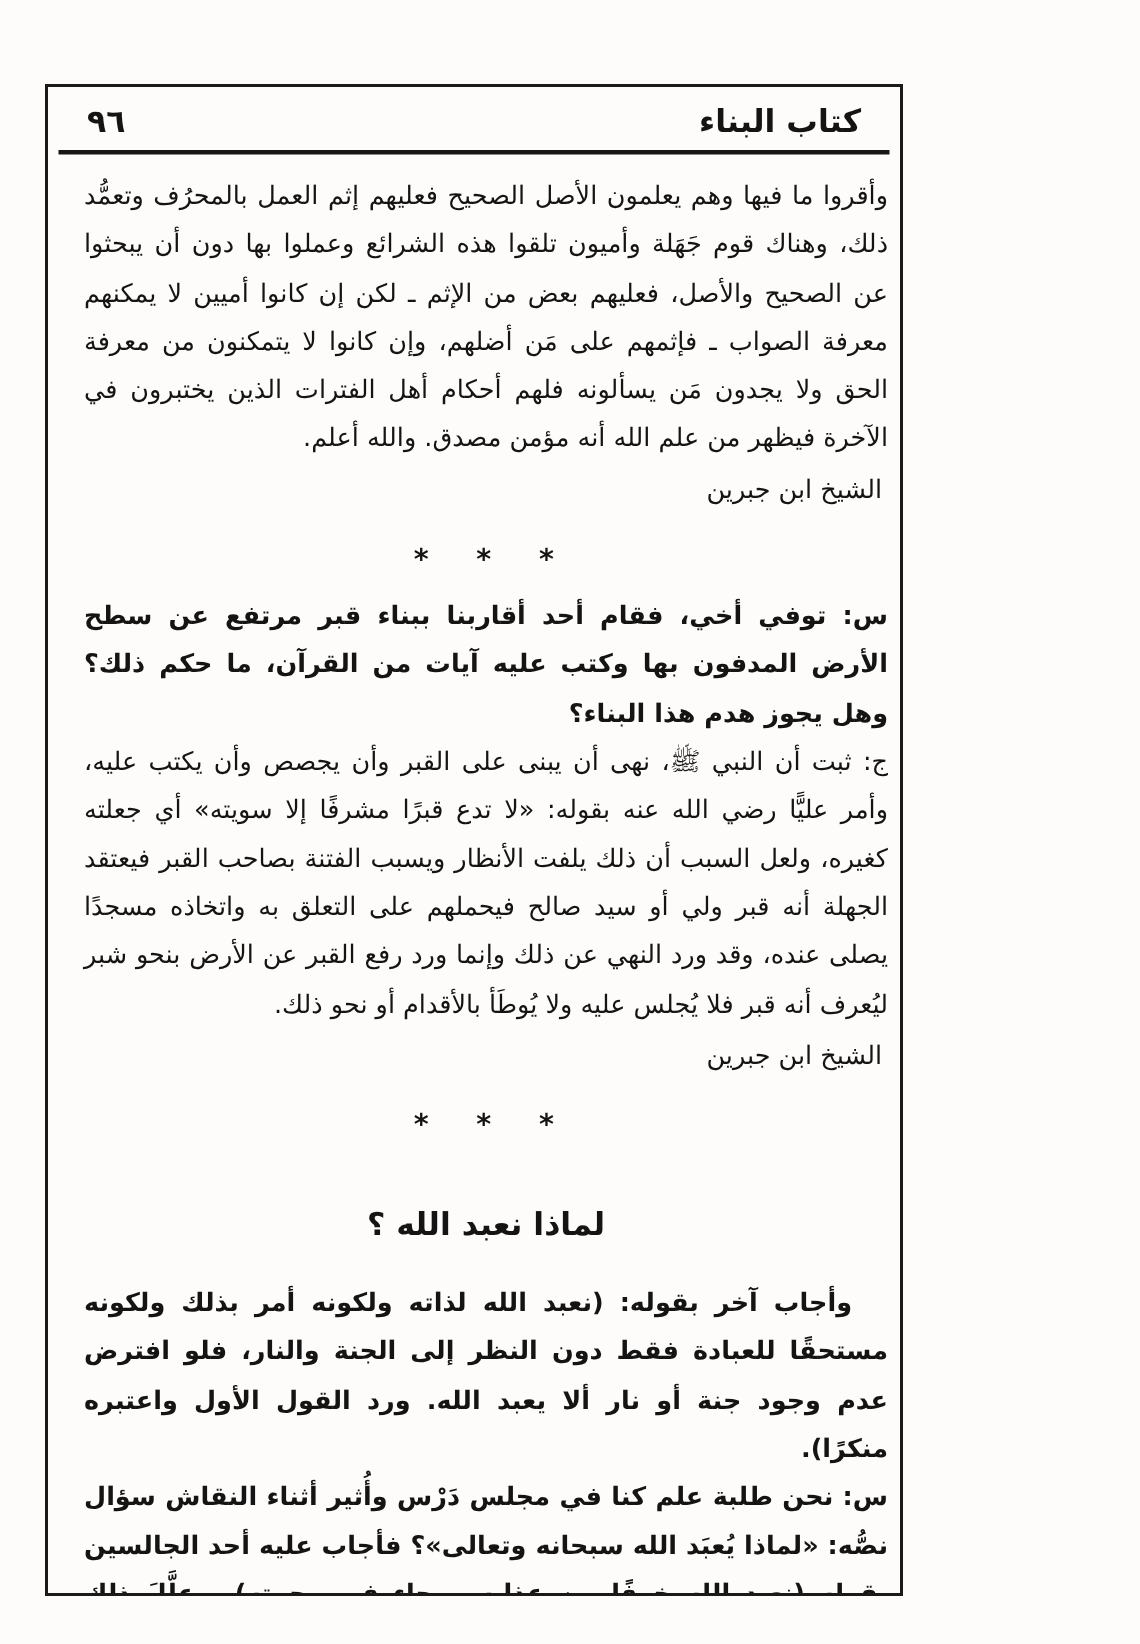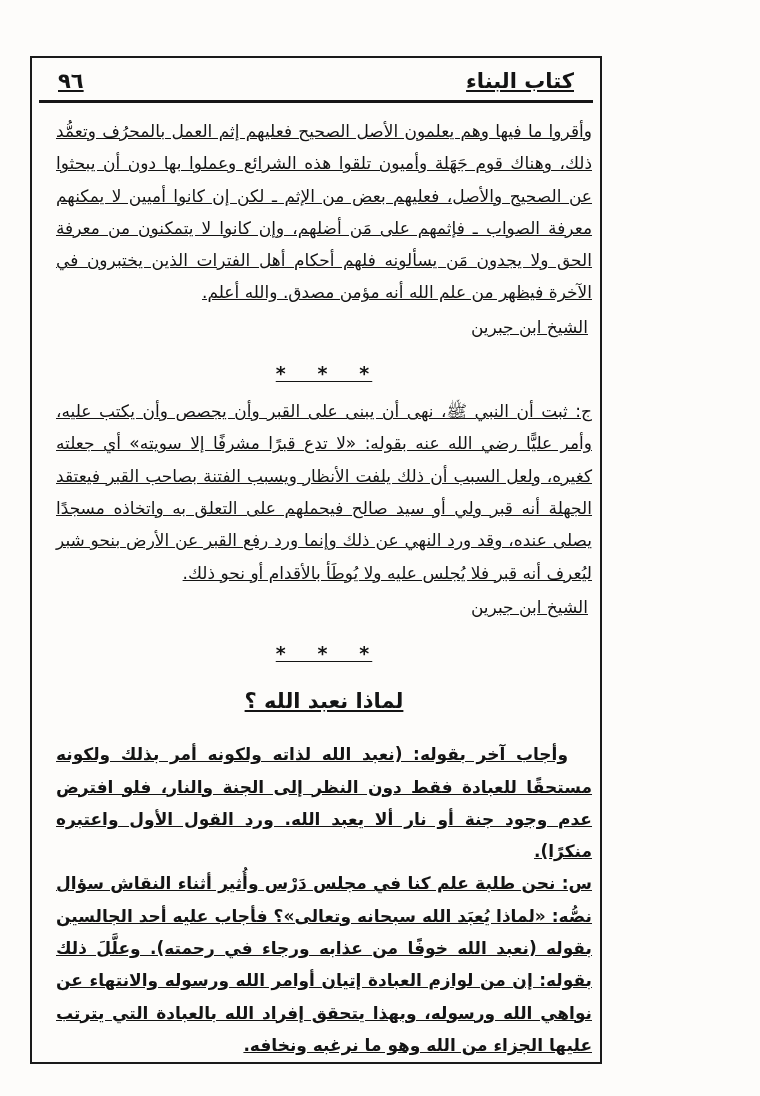--- a/index.html
+++ b/index.html
@@ -14,21 +14,20 @@
     width:760px; height:1096px;
     background:#fdfcfa;
     overflow:hidden;
   }
   .frame {
     position:absolute;
     left:30px; top:56px;
     width:572px; height:1008px;
     border:2px solid #1a1a1a;
     overflow:hidden;
-    text-decoration:underline;
   }
   .header {
     display:flex;
     direction:ltr;
     justify-content:space-between;
     align-items:center;
     padding:11px 26px 5px 26px;
   }
   .page-number { font-size:21px; font-weight:bold; }
   .book-title  { font-size:21px; font-weight:bold; }
@@ -57,41 +56,42 @@
     white-space:pre;
     letter-spacing:3px;
     margin:12px 0 4px 0;
   }
   .section-heading {
     text-align:center;
     font-weight:bold;
     font-size:21px;
     margin:14px 0 12px 0;
   }
-  .section-heading.mt-lg { margin-top:11px; margin-bottom:16px; }
+  .section-heading.mt-lg { margin-top:29px; margin-bottom:16px; }
 </style>
 </head>
 <body>
 
 <div class="page">
   <div class="frame">
 
     <div class="header">
       <span class="page-number">٩٦</span>
       <span class="book-title">كتاب البناء</span>
     </div>
     <div class="header-rule"></div>
 
     <div class="body-text">
 
       <p class="para">وأقروا ما فيها وهم يعلمون الأصل الصحيح فعليهم إثم العمل بالمحرُف وتعمُّد ذلك، وهناك قوم جَهَلة وأميون تلقوا هذه الشرائع وعملوا بها دون أن يبحثوا عن الصحيح والأصل، فعليهم بعض من الإثم ـ لكن إن كانوا أميين لا يمكنهم معرفة الصواب ـ فإثمهم على مَن أضلهم، وإن كانوا لا يتمكنون من معرفة الحق ولا يجدون مَن يسألونه فلهم أحكام أهل الفترات الذين يختبرون في الآخرة فيظهر من علم الله أنه مؤمن مصدق. والله أعلم.</p>
       <p class="signature">الشيخ ابن جبرين</p>
 
       <div class="separator">*   *   *</div>
 
+      <p class="para bold">س: توفي أخي، فقام أحد أقاربنا ببناء قبر مرتفع عن سطح الأرض المدفون بها وكتب عليه آيات من القرآن، ما حكم ذلك؟ وهل يجوز هدم هذا البناء؟</p>
       <p class="para">ج: ثبت أن النبي ﷺ، نهى أن يبنى على القبر وأن يجصص وأن يكتب عليه، وأمر عليًّا رضي الله عنه بقوله: «لا تدع قبرًا مشرفًا إلا سويته» أي جعلته كغيره، ولعل السبب أن ذلك يلفت الأنظار ويسبب الفتنة بصاحب القبر فيعتقد الجهلة أنه قبر ولي أو سيد صالح فيحملهم على التعلق به واتخاذه مسجدًا يصلى عنده، وقد ورد النهي عن ذلك وإنما ورد رفع القبر عن الأرض بنحو شبر ليُعرف أنه قبر فلا يُجلس عليه ولا يُوطَأ بالأقدام أو نحو ذلك.</p>
       <p class="signature">الشيخ ابن جبرين</p>
 
       <div class="separator">*   *   *</div>
 
       <h2 class="section-heading mt-lg">لماذا نعبد الله ؟</h2>
       <p class="para bold indent">وأجاب آخر بقوله: (نعبد الله لذاته ولكونه أمر بذلك ولكونه مستحقًا للعبادة فقط دون النظر إلى الجنة والنار، فلو افترض عدم وجود جنة أو نار ألا يعبد الله. ورد القول الأول واعتبره منكرًا).</p>
       <p class="para bold">س: نحن طلبة علم كنا في مجلس دَرْس وأُثير أثناء النقاش سؤال نصُّه: «لماذا يُعبَد الله سبحانه وتعالى»؟ فأجاب عليه أحد الجالسين بقوله (نعبد الله خوفًا من عذابه ورجاء في رحمته). وعلَّلَ ذلك بقوله: إن من لوازم العبادة إتيان أوامر الله ورسوله والانتهاء عن نواهي الله ورسوله، وبهذا يتحقق إفراد الله بالعبادة التي يترتب عليها الجزاء من الله وهو ما نرغبه ونخافه.</p>
 
     </div>

